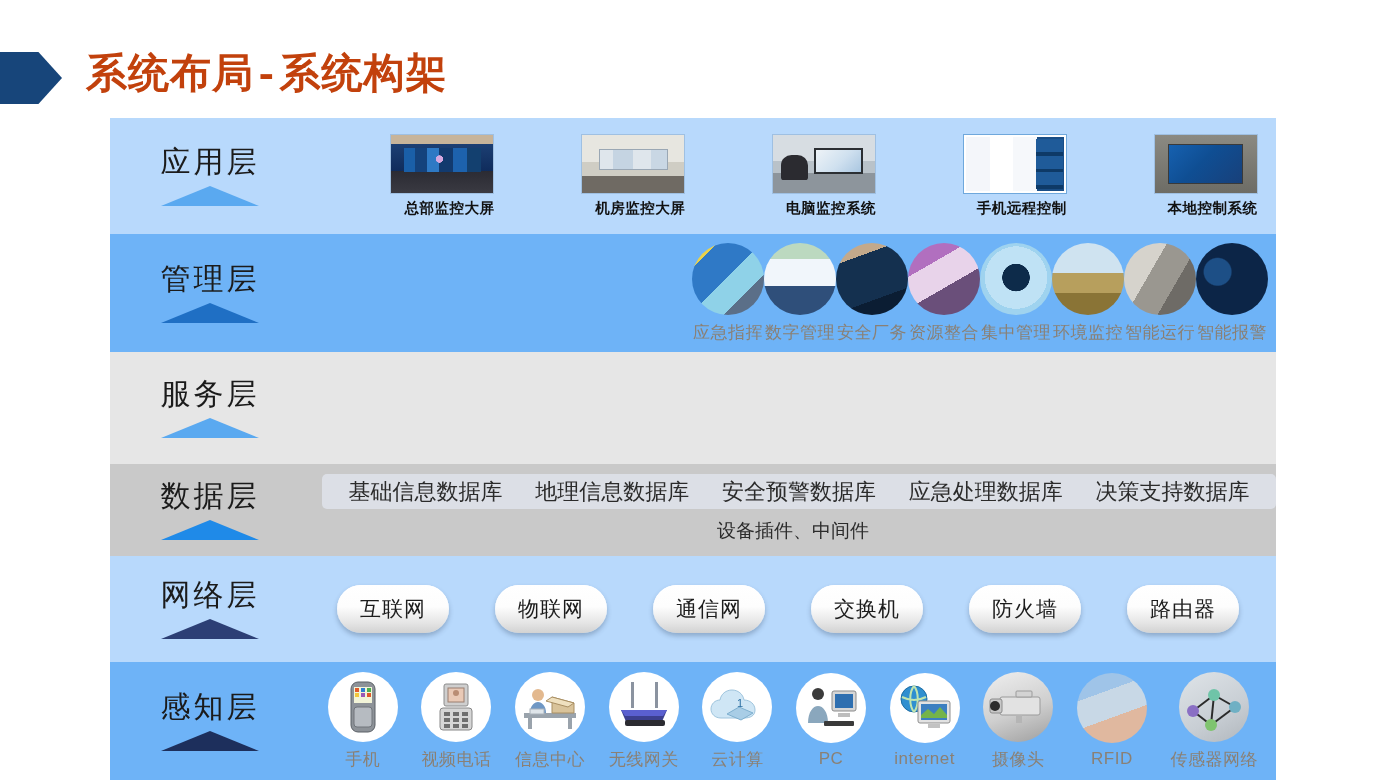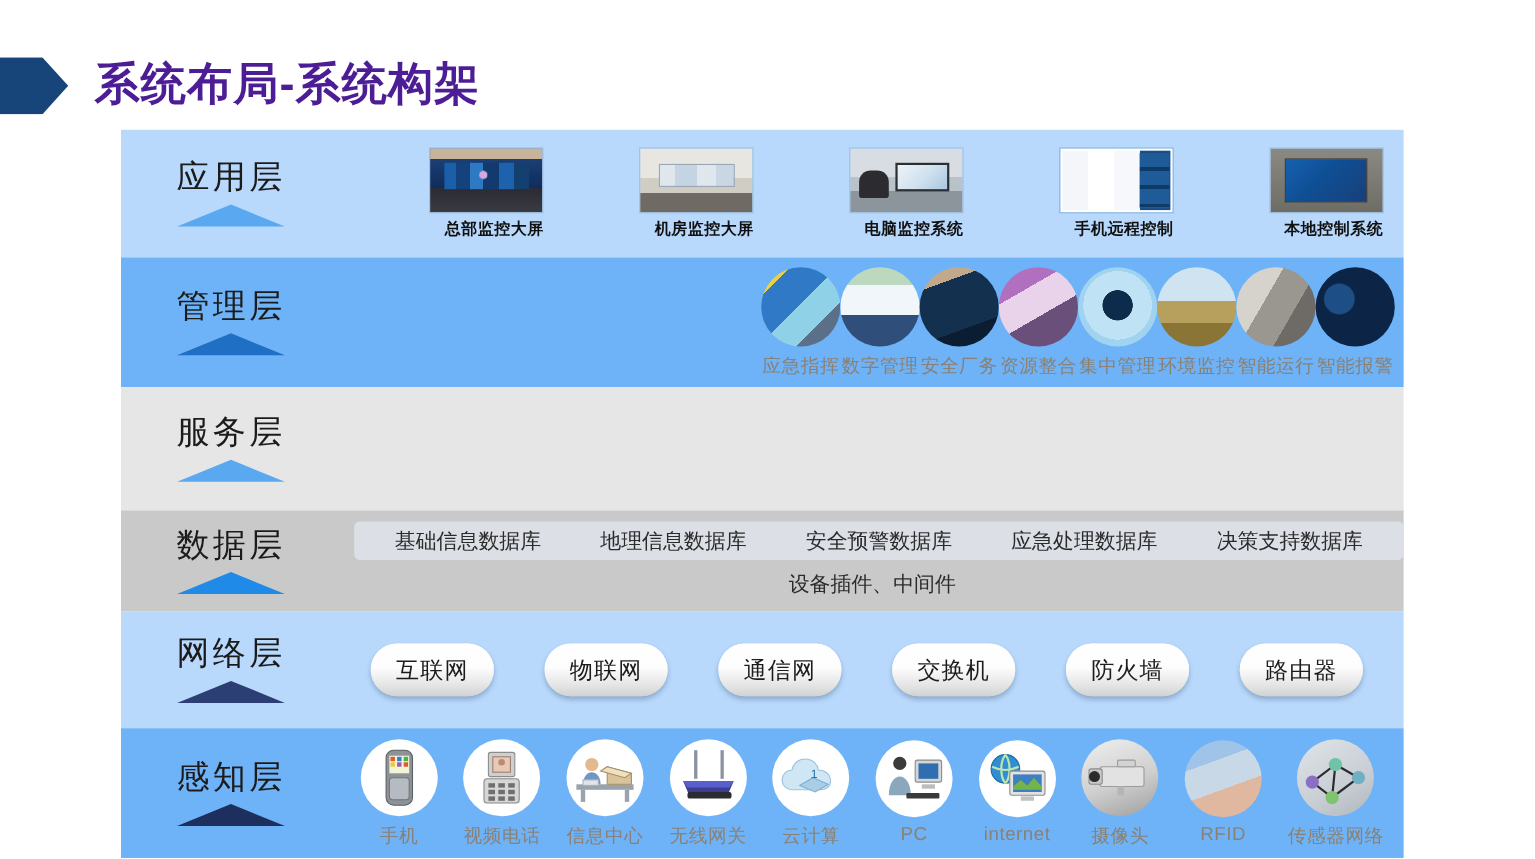--- a/index.html
+++ b/index.html
@@ -26,24 +26,25 @@
     left: 0; top: 5px;
     width: 62px; height: 52px;
     background: #17457a;
     clip-path: polygon(0 0, 62% 0, 100% 50%, 62% 100%, 0 100%);
   }
   #page-title {
     position: absolute;
     left: 86px; top: 0px;
     font-size: 41px;
     font-weight: bold;
-    color: #4c1d95;
+    color: #c2410c;
     letter-spacing: 1px;
     white-space: nowrap;
     line-height: 58px;
+    font-family: Liberation Mono, monospace;
   }
 
   
   #diagram {
     position: absolute;
     left: 110px; top: 118px;
     width: 1166px;
     height: 646px;
   }
 
@@ -248,21 +249,21 @@
     right: 0; height: 35px;
     background: #dcdfe6;
     border-radius: 5px;
     display: flex;
     align-items: center;
     justify-content: space-around;
     padding: 0 10px;
     box-sizing: border-box;
   }
   .db-item {
-    font-size: 19px;
+    font-size: 22px;
     color: #2b2b2b;
     white-space: nowrap;
   }
   #middleware {
     position: absolute;
     left: 0; right: 0; top: 54px;
     text-align: center;
     font-size: 19px;
     color: #2b2b2b;
   }

